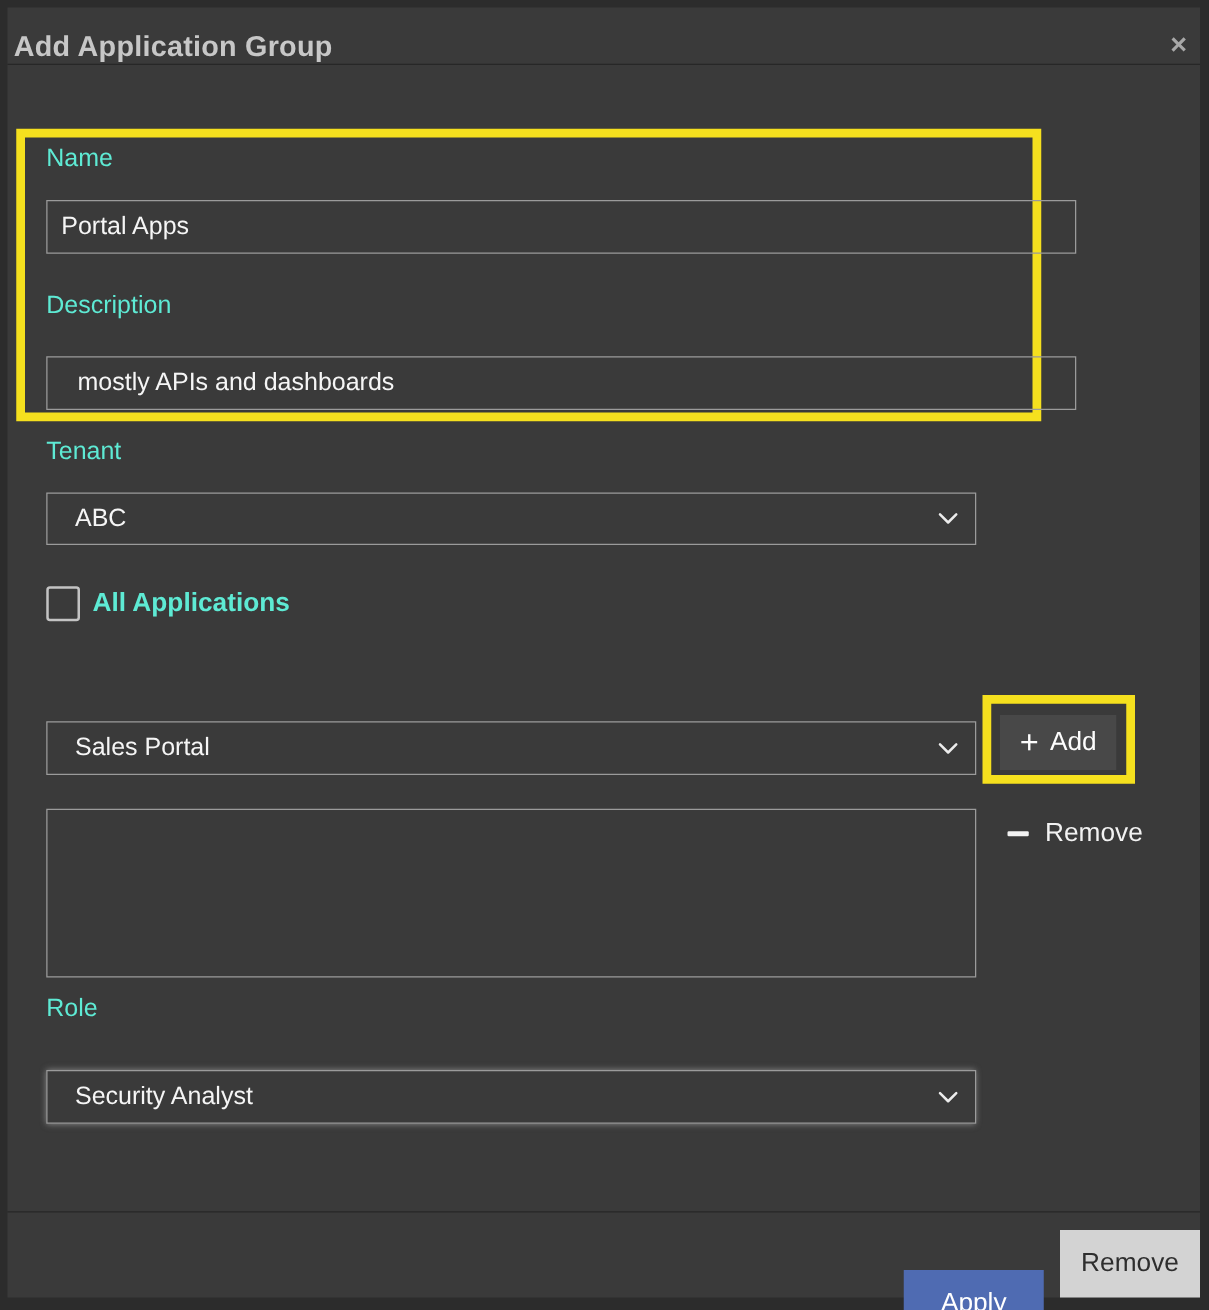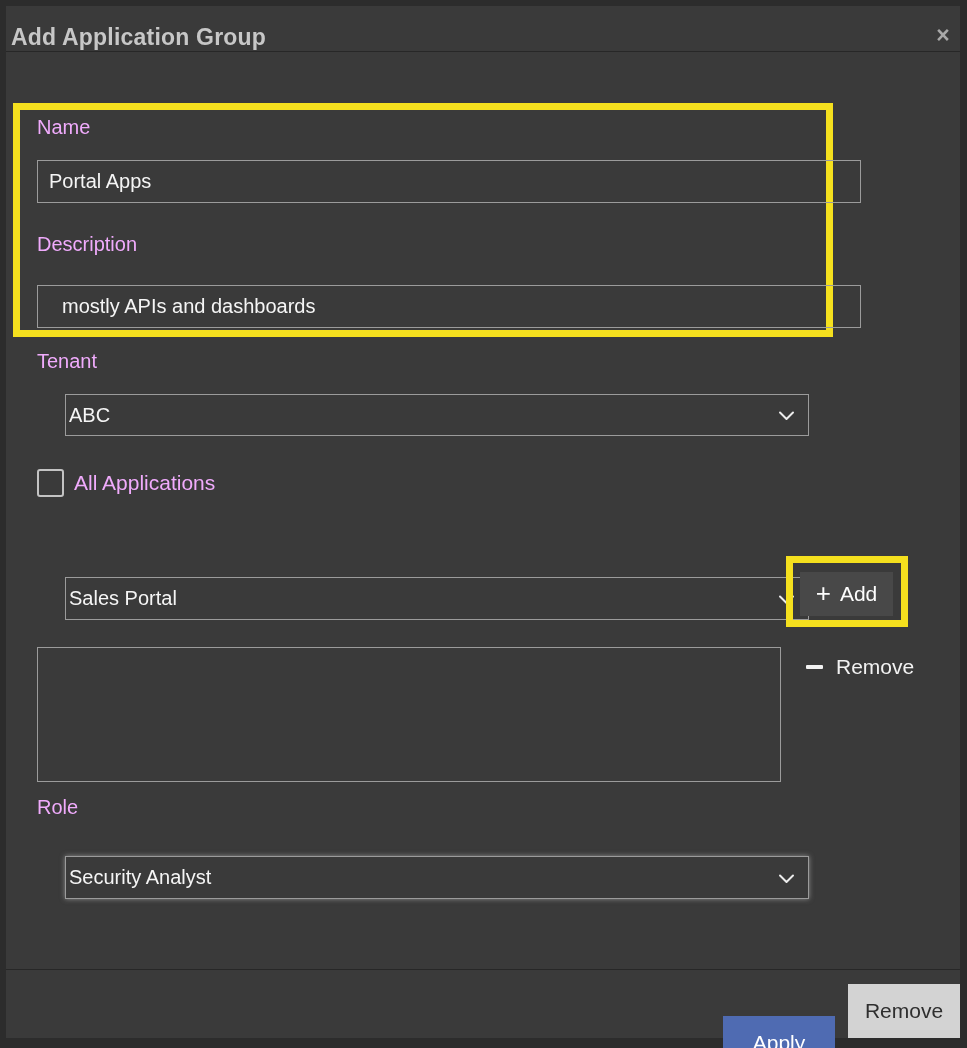--- a/index.html
+++ b/index.html
@@ -12,27 +12,27 @@
   .hdr-title{position:absolute;left:5px;top:0;height:58px;line-height:62px;
              font-size:23px;font-weight:bold;color:#c7c7c7;letter-spacing:.2px;}
   .close-btn{position:absolute;right:2px;top:14px;width:30px;height:30px;border:none;background:transparent;
              color:#a8a8a8;font-size:23px;font-weight:bold;line-height:30px;text-align:center;cursor:pointer;padding:0;}
 
   
   .hl-box{position:absolute;border:7px solid #f5e01e;background:transparent;pointer-events:none;}
   .hl-fields{left:7px;top:97px;width:820px;height:234px;}
   .hl-add{left:780px;top:550px;width:122px;height:71px;}
 
-  .lbl{position:absolute;font-size:20px;color:#f0abfc;}
+  .lbl{position:absolute;font-size:20px;color:#5eead4;}
   .txt-input{position:absolute;left:31px;width:824px;height:43px;background:transparent;
              border:1px solid #9b9b9b;color:#f5f5f5;font-size:20px;padding:0 11px;outline:none;}
 
   .select{position:absolute;left:31px;width:744px;height:43px;background:#3a3a3a;
           border:1px solid #9b9b9b;color:#f5f5f5;font-size:20px;display:flex;align-items:center;
-          padding:0 3px;cursor:pointer;margin-left:28px;}
+          padding:0 22px;cursor:pointer;}
   .select .chev{position:absolute;right:13px;top:50%;transform:translateY(-50%);}
   .select.glow{box-shadow:0 0 5px rgba(210,210,210,.55);}
 
   .checkbox{position:absolute;left:31px;top:463px;width:27px;height:28px;border:2px solid #c3c3c3;
             border-radius:3px;background:transparent;cursor:pointer;}
 
   .add-btn{position:absolute;left:794px;top:566px;width:93px;height:44px;background:#484848;border:none;
            color:#fdfdfd;font-size:21px;display:flex;align-items:center;justify-content:center;gap:9px;cursor:pointer;}
   .add-btn .plus{font-size:26px;font-weight:400;line-height:1;margin-top:-2px;}
 
@@ -70,21 +70,21 @@
     <div class="select" style="top:388px;height:42px;">
       <span>ABC</span>
       <span class="chev">
         <svg width="17" height="11" viewBox="0 0 17 11">
             <polyline points="2,2 8.5,8.5 15,2" fill="none" stroke="#ececec" stroke-width="2" stroke-linecap="round" stroke-linejoin="round"></polyline>
           </svg>
       </span>
     </div>
 
     <div class="checkbox"></div>
-    <div class="lbl" style="left:68px;top:465px;font-size:21px;">All Applications</div>
+    <div class="lbl" style="left:68px;top:465px;font-size:21px;font-weight:bold;">All Applications</div>
 
     <div class="select" style="top:571px;">
       <span>Sales Portal</span>
       <span class="chev">
         <svg width="17" height="11" viewBox="0 0 17 11">
             <polyline points="2,2 8.5,8.5 15,2" fill="none" stroke="#ececec" stroke-width="2" stroke-linecap="round" stroke-linejoin="round"></polyline>
           </svg>
       </span>
     </div>
 

